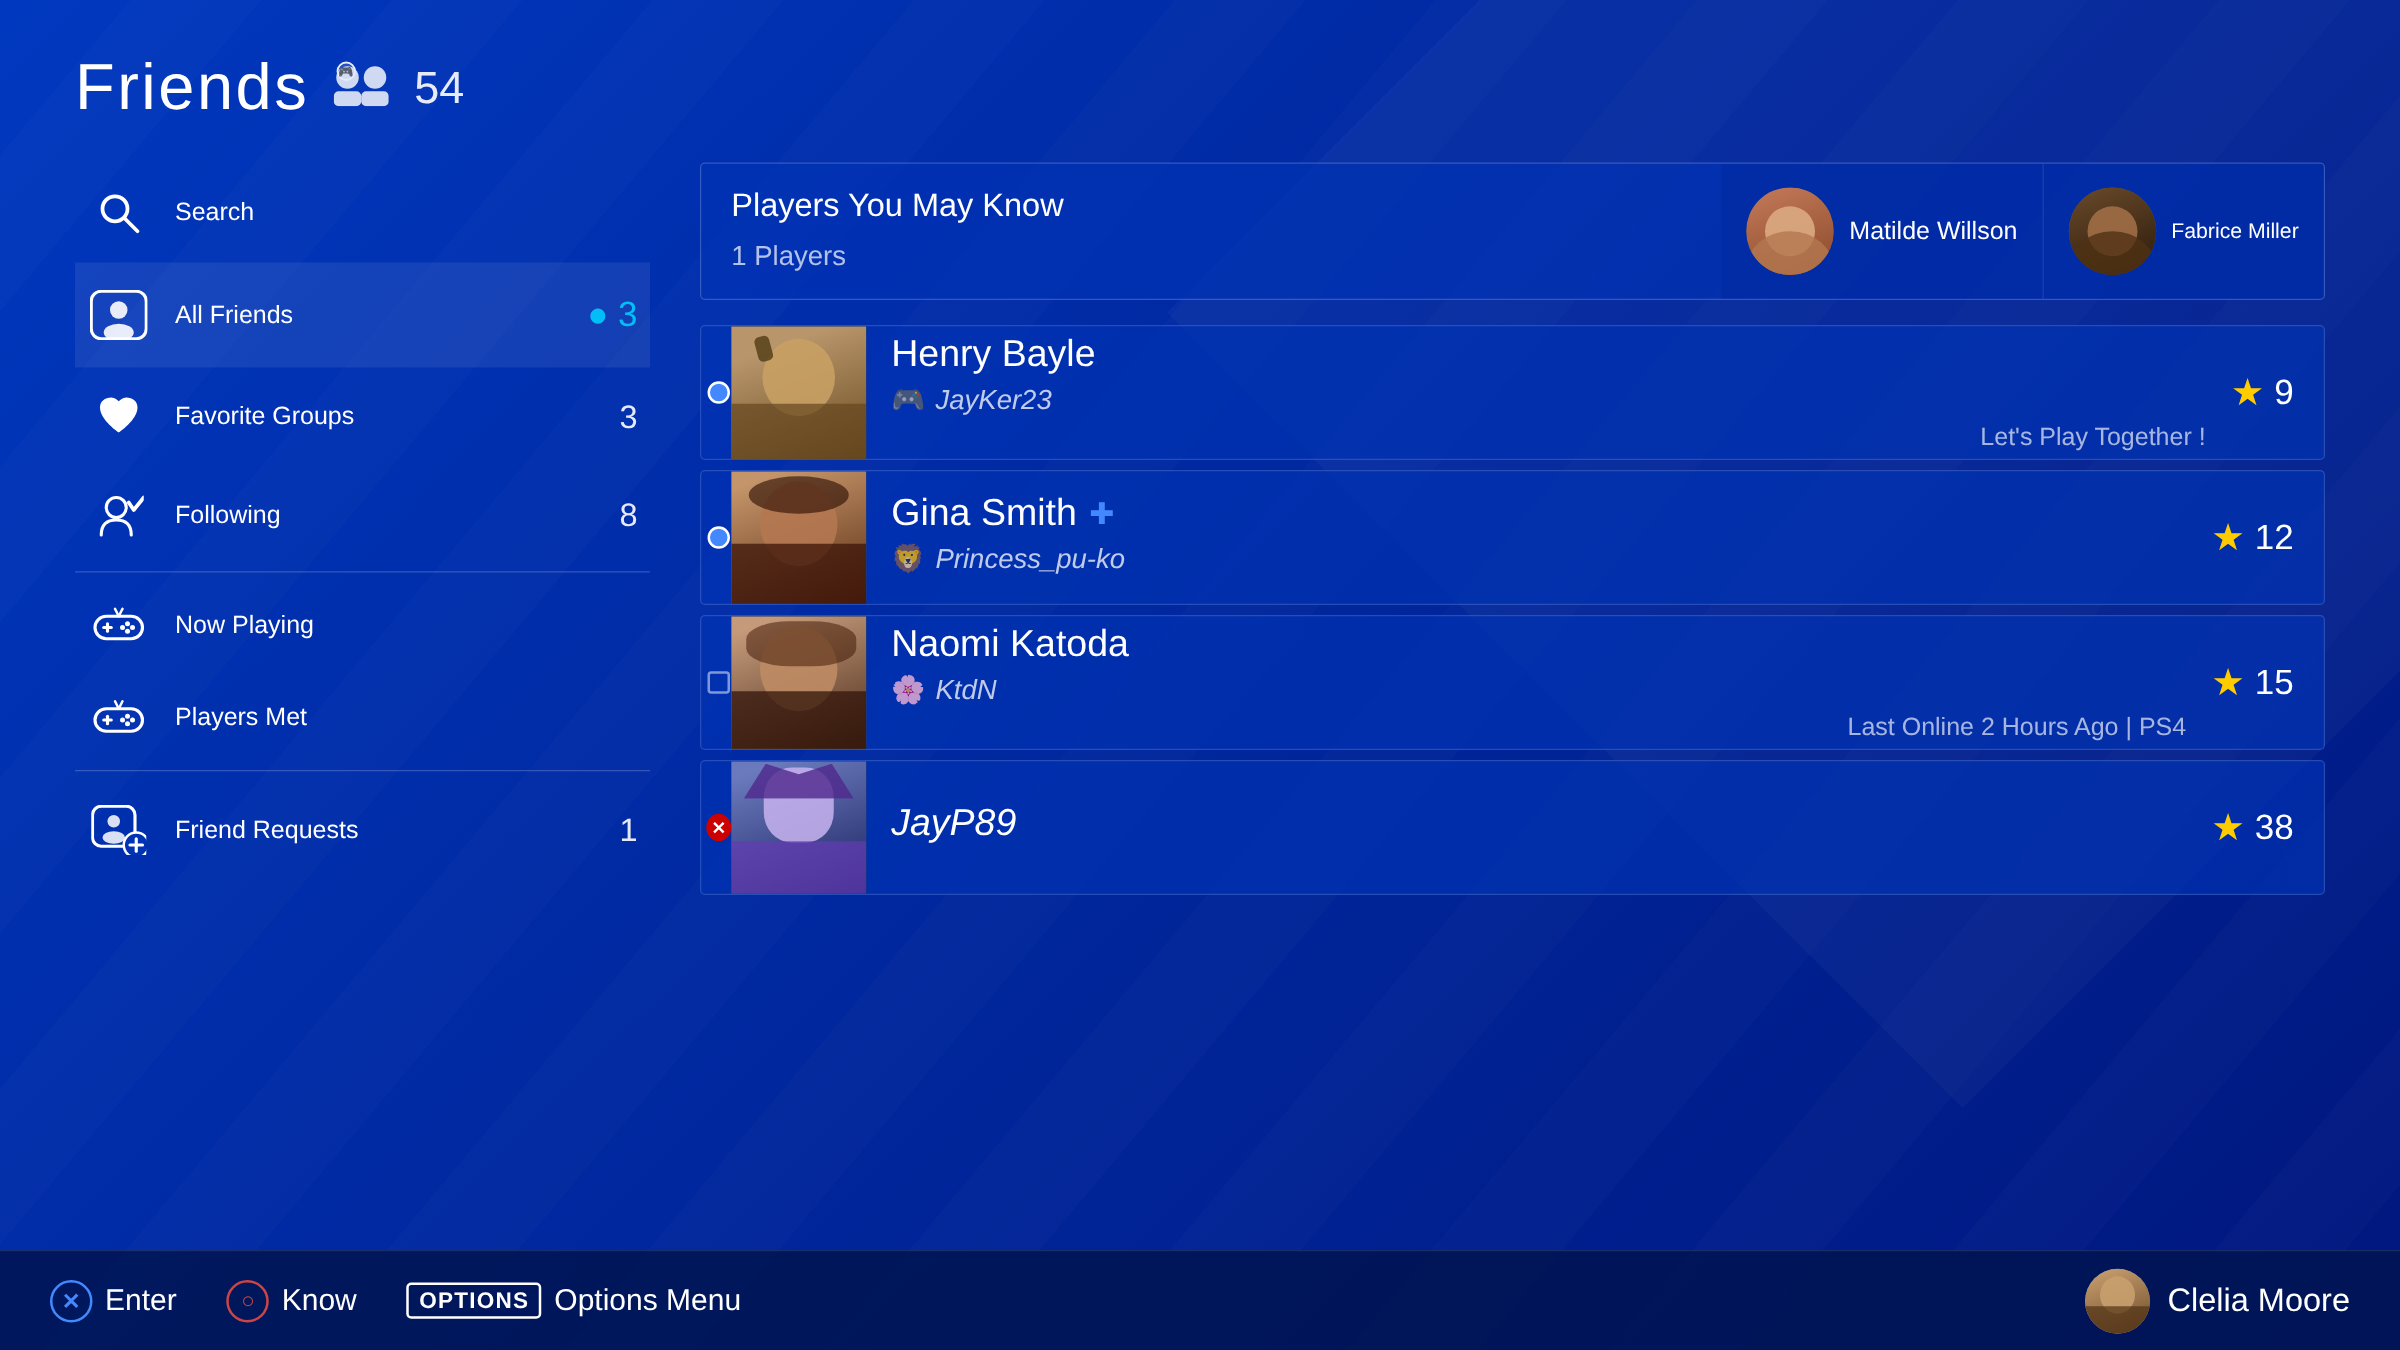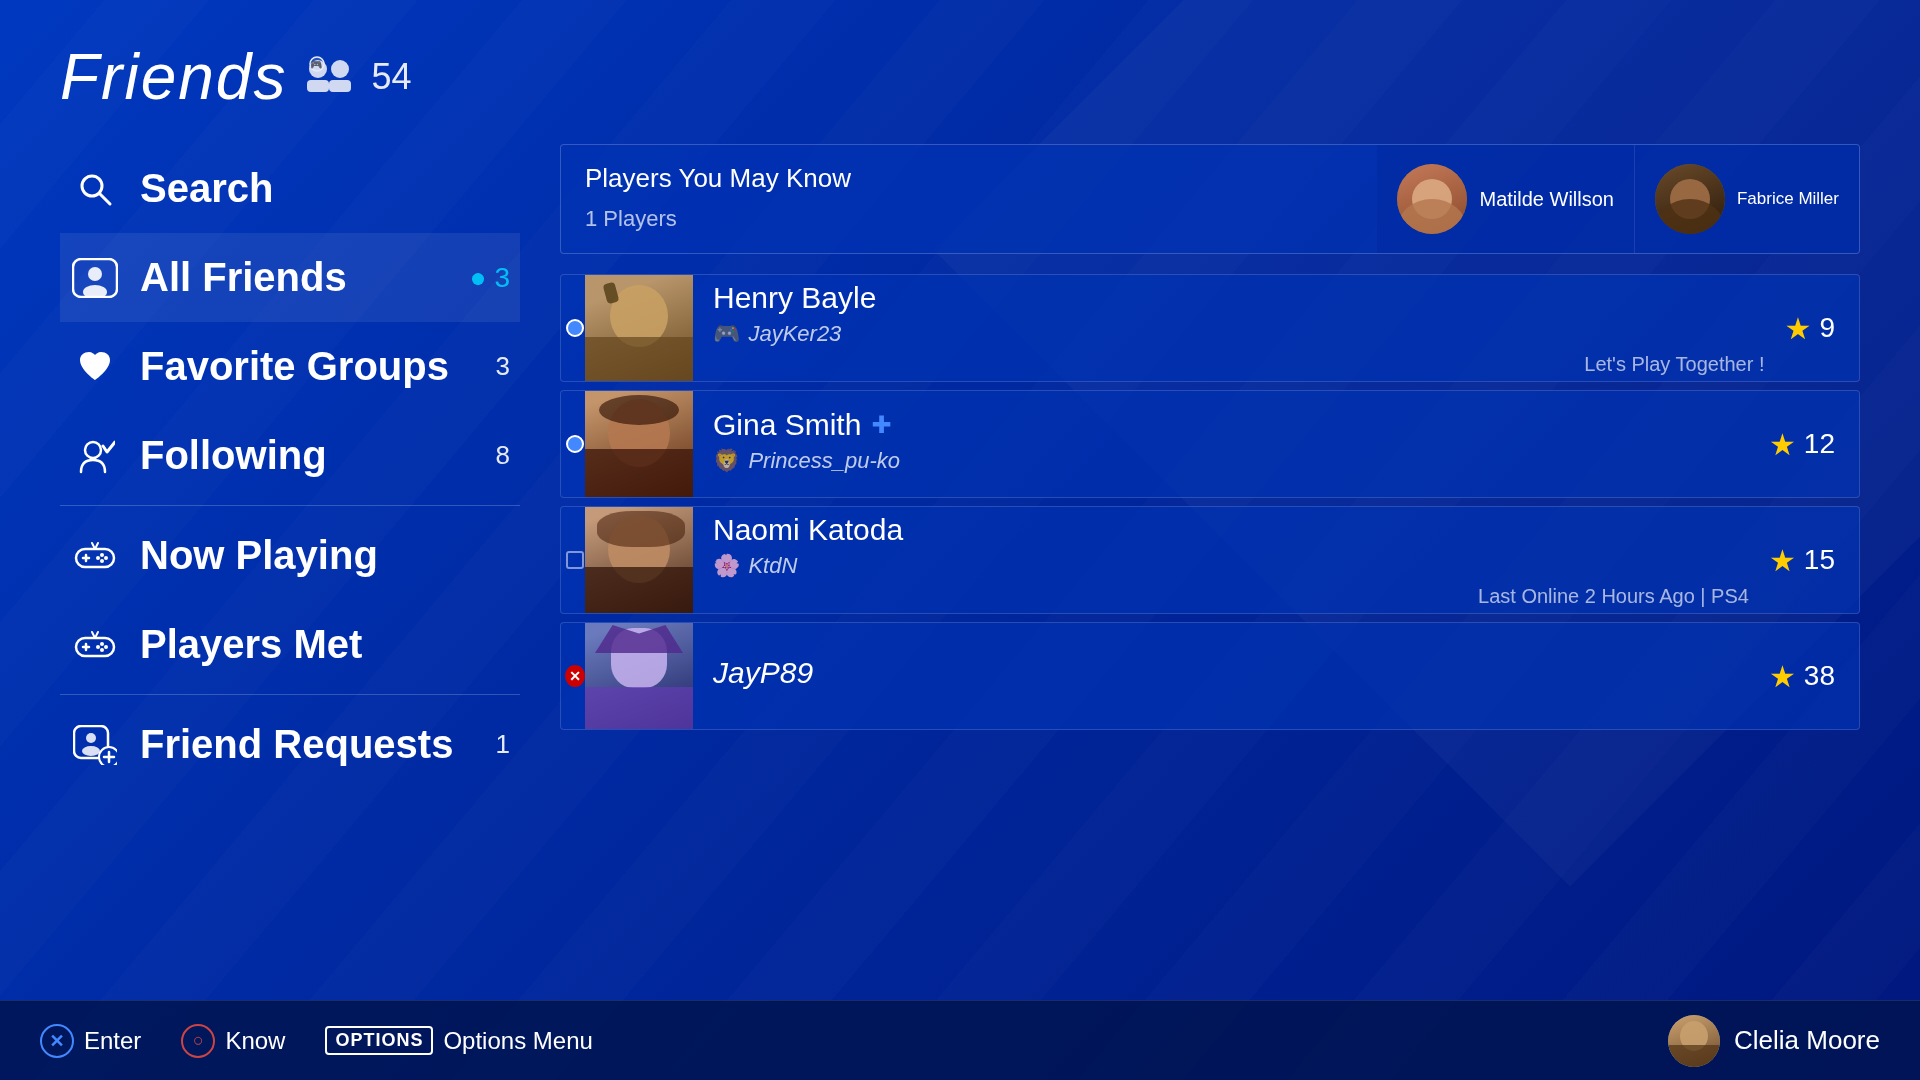--- a/index.html
+++ b/index.html
@@ -61,24 +61,23 @@
 
     
     .header {
       padding: 40px 60px 20px 60px;
       display: flex;
       align-items: center;
       gap: 20px;
     }
 
     .header-title {
-      font-size: 64px;
+      font-size: 52px;
       font-weight: 300;
       letter-spacing: 2px;
-      font-style: italic;
     }
 
     .header-icon {
       font-size: 36px;
       opacity: 0.9;
     }
 
     .header-count {
       font-size: 36px;
       font-weight: 300;
@@ -112,22 +111,22 @@
     .sidebar-item .item-icon {
       width: 50px;
       display: flex;
       align-items: center;
       justify-content: center;
       font-size: 32px;
       flex-shrink: 0;
     }
 
     .sidebar-item .item-label {
-      font-size: 40px;
-      font-weight: 700;
+      font-size: 20px;
+      font-weight: 400;
       flex: 1;
     }
 
     .sidebar-item .item-badge {
       font-size: 26px;
       font-weight: 300;
       opacity: 0.9;
     }
 
     .sidebar-item .item-badge.online {

